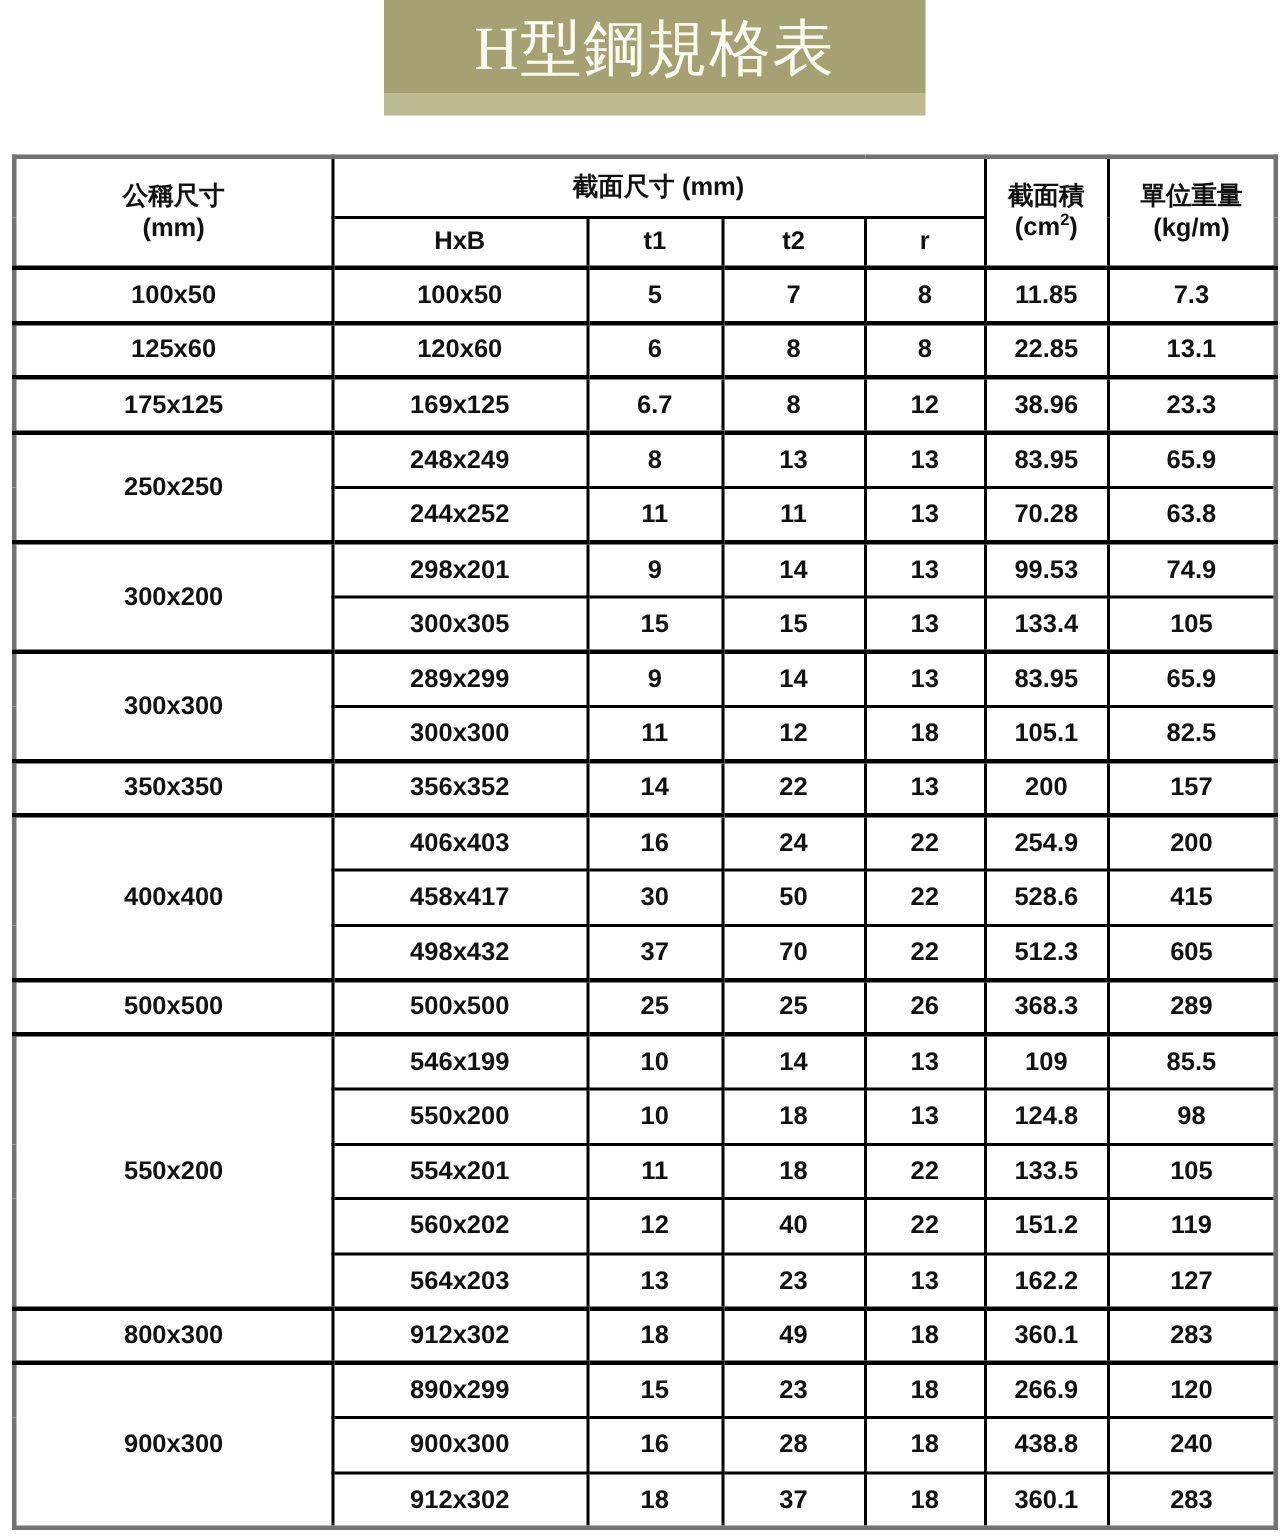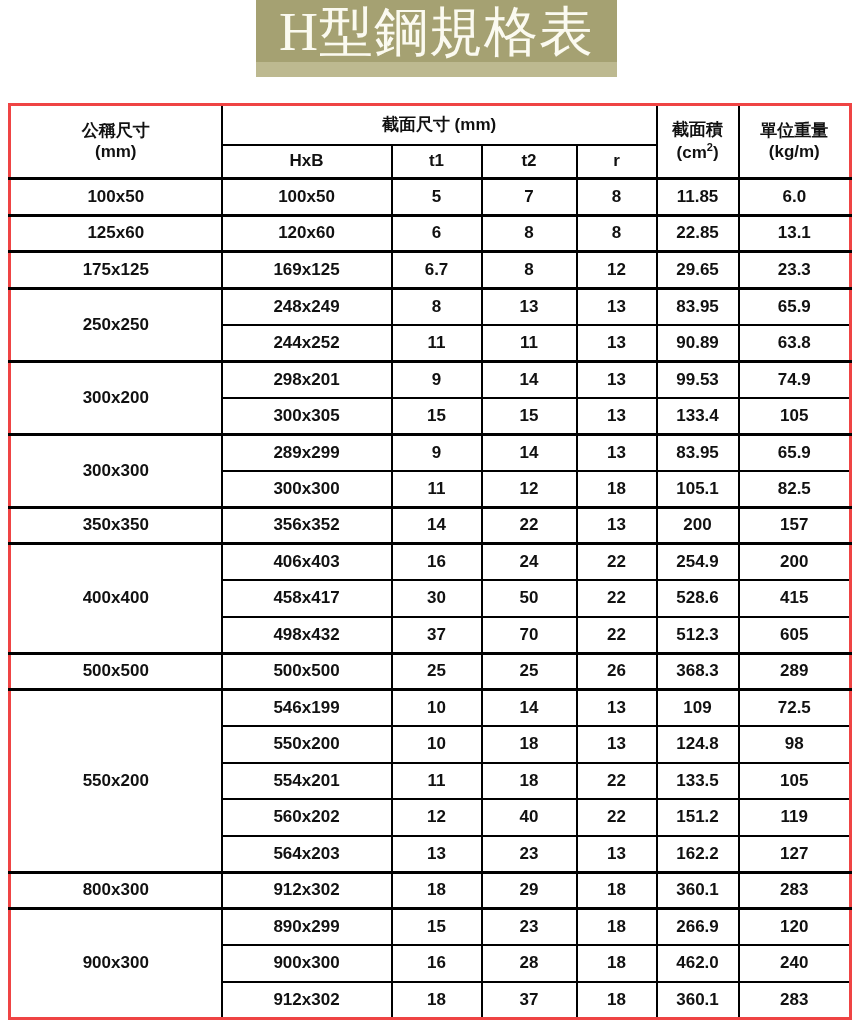--- a/index.html
+++ b/index.html
@@ -17,34 +17,34 @@
     left: 256px;
     top: 0;
     width: 361px;
     height: 77px;
     background: linear-gradient(to bottom, #a5a172 0px, #a5a172 62px, #bdb990 62px, #bdb990 77px);
     text-align: center;
   }
   .banner h1 {
     font-family: "Liberation Serif", serif;
     font-weight: 400;
-    font-size: 54px;
+    font-size: 41px;
     line-height: 64px;
     color: #fbfaf0;
     letter-spacing: 1px;
     white-space: nowrap;
   }
   table.spec {
     position: absolute;
     left: 8px;
     top: 103px;
     width: 841px;
     border-collapse: collapse;
     table-layout: fixed;
-    border: 3px solid #ef4444;
+    border: 3px solid #737373;
     color: #111;
     text-align: center;
   }
   table.spec th, table.spec td {
     border: 2px solid #000;
     font-weight: bold;
     font-size: 17px;
     vertical-align: middle;
     padding: 0;
     overflow: hidden;
@@ -100,55 +100,55 @@
       </tr>
     </thead>
     <tbody>
         <tr class="group-start">
           <td rowspan="1">100x50</td>
           <td>100x50</td>
           <td>5</td>
           <td>7</td>
           <td>8</td>
           <td>11.85</td>
-          <td>6.0</td>
+          <td>7.3</td>
         </tr>
         <tr class="group-start">
           <td rowspan="1">125x60</td>
           <td>120x60</td>
           <td>6</td>
           <td>8</td>
           <td>8</td>
           <td>22.85</td>
           <td>13.1</td>
         </tr>
         <tr class="group-start">
           <td rowspan="1">175x125</td>
           <td>169x125</td>
           <td>6.7</td>
           <td>8</td>
           <td>12</td>
-          <td>29.65</td>
+          <td>38.96</td>
           <td>23.3</td>
         </tr>
         <tr class="group-start">
           <td rowspan="2">250x250</td>
           <td>248x249</td>
           <td>8</td>
           <td>13</td>
           <td>13</td>
           <td>83.95</td>
           <td>65.9</td>
         </tr>
         <tr class="group-sub">
           <td>244x252</td>
           <td>11</td>
           <td>11</td>
           <td>13</td>
-          <td>90.89</td>
+          <td>70.28</td>
           <td>63.8</td>
         </tr>
         <tr class="group-start">
           <td rowspan="2">300x200</td>
           <td>298x201</td>
           <td>9</td>
           <td>14</td>
           <td>13</td>
           <td>99.53</td>
           <td>74.9</td>
@@ -221,21 +221,21 @@
           <td>368.3</td>
           <td>289</td>
         </tr>
         <tr class="group-start">
           <td rowspan="5">550x200</td>
           <td>546x199</td>
           <td>10</td>
           <td>14</td>
           <td>13</td>
           <td>109</td>
-          <td>72.5</td>
+          <td>85.5</td>
         </tr>
         <tr class="group-sub">
           <td>550x200</td>
           <td>10</td>
           <td>18</td>
           <td>13</td>
           <td>124.8</td>
           <td>98</td>
         </tr>
         <tr class="group-sub">
@@ -259,40 +259,40 @@
           <td>13</td>
           <td>23</td>
           <td>13</td>
           <td>162.2</td>
           <td>127</td>
         </tr>
         <tr class="group-start">
           <td rowspan="1">800x300</td>
           <td>912x302</td>
           <td>18</td>
-          <td>29</td>
+          <td>49</td>
           <td>18</td>
           <td>360.1</td>
           <td>283</td>
         </tr>
         <tr class="group-start">
           <td rowspan="3">900x300</td>
           <td>890x299</td>
           <td>15</td>
           <td>23</td>
           <td>18</td>
           <td>266.9</td>
           <td>120</td>
         </tr>
         <tr class="group-sub">
           <td>900x300</td>
           <td>16</td>
           <td>28</td>
           <td>18</td>
-          <td>462.0</td>
+          <td>438.8</td>
           <td>240</td>
         </tr>
         <tr class="group-sub">
           <td>912x302</td>
           <td>18</td>
           <td>37</td>
           <td>18</td>
           <td>360.1</td>
           <td>283</td>
         </tr>

